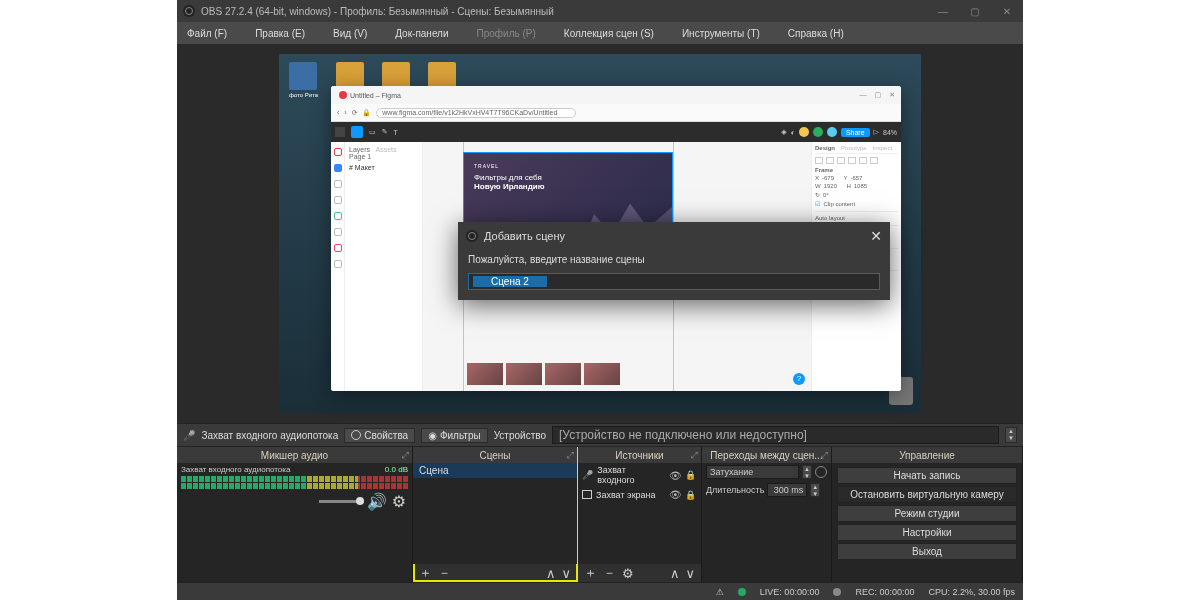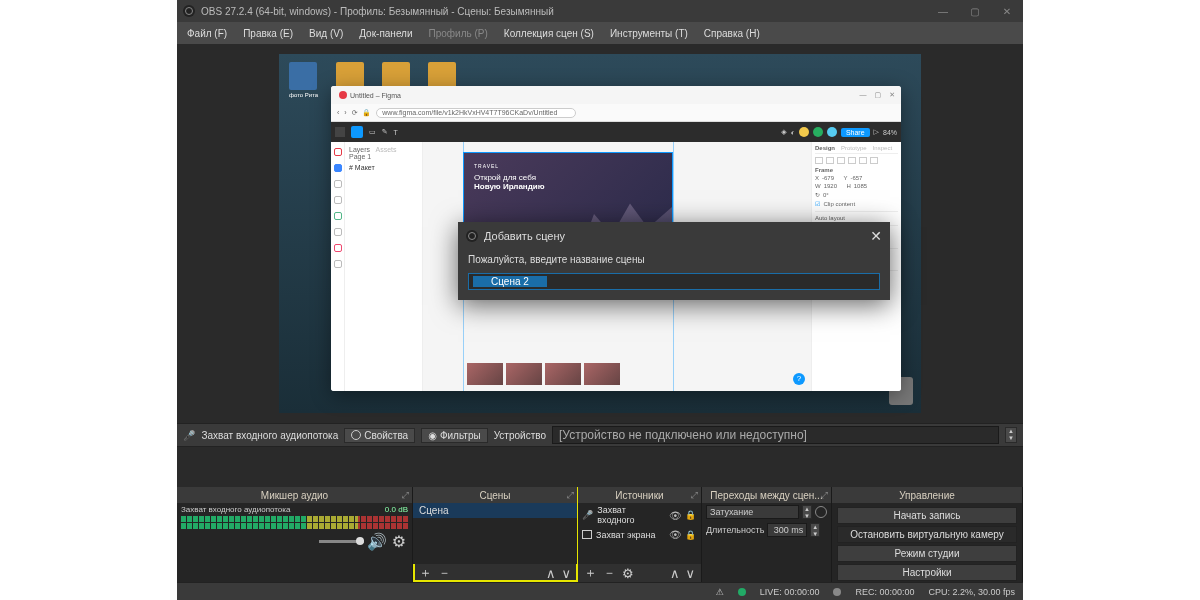--- a/index.html
+++ b/index.html
@@ -4,21 +4,21 @@
 <style>
   * { box-sizing: border-box; margin: 0; padding: 0; font-family: "Segoe UI", Arial, sans-serif; }
   body { background: #fff; width: 1200px; height: 600px; overflow: hidden; position: relative; }
   .app { position: absolute; left: 177px; top: 0; width: 846px; height: 600px; background: #3a3a3a; display: flex; flex-direction: column; }
   .titlebar { height: 22px; background: #3a3a3a; display: flex; align-items: center; color: #bbb; font-size: 10px; }
   .titlebar-icon { width: 12px; height: 12px; border-radius: 50%; background: #222; margin: 0 6px; position: relative; }
   .titlebar-icon::after { content: ""; position: absolute; width: 6px; height: 6px; border: 1px solid #888; border-radius: 50%; left: 2px; top: 2px; }
   .titlebar-title { flex: 1; }
   .win-btns { display: flex; }
   .win-btn { width: 32px; height: 22px; display: flex; align-items: center; justify-content: center; color: #888; font-size: 10px; }
-  .menubar { height: 22px; background: #4a4a4a; display: flex; align-items: center; padding: 0 4px; font-size: 10px; color: #ddd; gap: 4px; }
+  .menubar { height: 22px; background: #4a4a4a; display: flex; align-items: center; padding: 0 4px; font-size: 10px; color: #ddd; gap: 16px; }
   .menubar .menu-item { padding: 2px 6px; cursor: default; }
   .menubar .menu-item.dim { color: #888; }
   .preview { flex: 1; background: #2a2a2a; position: relative; overflow: hidden; min-height: 0; }
   .preview-inner { position: absolute; left: 102px; top: 10px; right: 102px; bottom: 10px; background: linear-gradient(180deg,#2d4a5a,#1a2e38); }
   .desktop-icons { position: absolute; top: 8px; left: 10px; display: flex; gap: 18px; }
   .dicon { width: 28px; height: 28px; background: #d8a038; border-radius: 2px; }
   .dicon.blue { background: #3a6ea5; }
   .dicon-label { font-size: 6px; color: #fff; text-align: center; margin-top: 2px; }
   .trash { position: absolute; bottom: 8px; right: 8px; width: 24px; height: 28px; background: #777; border-radius: 3px; }
   .browser { position: absolute; left: 52px; top: 32px; right: 20px; bottom: 22px; background: #fff; border-radius: 3px; box-shadow: 0 4px 20px rgba(0,0,0,.4); display: flex; flex-direction: column; overflow: hidden; }
@@ -71,21 +71,21 @@
   .dlg-btn { background: #555; border: 1px solid #333; color: #ddd; font-size: 10px; padding: 2px 18px; }
   
   .ctx-toolbar { height: 24px; background: #3a3a3a; display: flex; align-items: center; color: #ddd; font-size: 10px; padding: 0 6px; gap: 6px; border-top: 1px solid #222; border-bottom: 1px solid #222; }
   .ctx-btn { display: flex; align-items: center; gap: 3px; background: #4a4a4a; border: 1px solid #2a2a2a; padding: 1px 6px; }
   .gear-ic { width: 10px; height: 10px; border: 1px solid #ccc; border-radius: 50%; }
   .device-readout { flex: 1; background: #2a2a2a; border: 1px solid #1a1a1a; padding: 1px 6px; color: #aaa; font-size: 12px; }
   .vspin { width: 12px; height: 16px; background: #4a4a4a; border: 1px solid #2a2a2a; display: flex; flex-direction: column; }
   .vspin div { flex: 1; text-align: center; font-size: 6px; line-height: 7px; color: #ccc; }
   
   .docks { display: flex; background: #2a2a2a; height: 135px; }
-  .dock { display: flex; flex-direction: column; border-right: 1px solid #1a1a1a; margin-top: 40px; }
+  .dock { display: flex; flex-direction: column; border-right: 1px solid #1a1a1a; }
   .dock-head { height: 16px; background: #3a3a3a; color: #d8d0c0; font-size: 10px; display: flex; align-items: center; justify-content: center; position: relative; }
   .dock-pop { position: absolute; right: 3px; font-size: 9px; color: #999; }
   .dock-body { flex: 1; background: #252525; position: relative; overflow: hidden; }
   .dock-footer { height: 18px; background: #303030; display: flex; align-items: center; gap: 6px; padding: 0 6px; color: #ccc; font-size: 13px; }
   .d-mixer { width: 236px; }
   .mixer-label { font-size: 8px; color: #ccc; padding: 2px 4px; display: flex; }
   .mixer-db { margin-left: auto; color: #8fa; }
   .meter { height: 6px; margin: 0 4px; background: linear-gradient(90deg,#2a6 0%,#2a6 55%,#aa3 55%,#aa3 78%,#a33 78%,#a33 100%); position: relative; }
   .meter::after { content:""; position:absolute; inset:0; background: repeating-linear-gradient(90deg,transparent 0,transparent 5px,#222 5px,#222 6px); }
   .mixer-ctrl { display: flex; align-items: center; justify-content: flex-end; gap: 4px; padding: 3px 6px; color: #ccc; }
@@ -208,21 +208,21 @@
             <div><span>Layers</span> &nbsp; <span style="color:#bbb">Assets</span> &nbsp;&nbsp; <span>Page 1</span></div>
             <div style="margin-top:4px;color:#333"># <span>Макет</span></div>
           </div>
           <div class="figma-canvas">
             <div class="guide-line" style="left:40px;top:0;bottom:0;width:1px"></div>
             <div class="guide-line" style="left:250px;top:0;bottom:0;width:1px"></div>
             <div class="canvas-frame">
               <div class="hero">
                 <div class="hero-mtn"></div>
                 <div style="font-size:5px;letter-spacing:1px">TRAVEL</div>
-                <div style="margin-top:4px;font-size:8px">Открой для себя</div>
+                <div style="margin-top:4px;font-size:8px">Фильтры для себя</div>
                 <div style="font-size:8px;font-weight:bold">Новую Ирландию</div>
                 <div class="hero-btn"></div>
               </div>
               <div class="size-label">1920 × 1085</div>
             </div>
             <div class="thumbs">
               <div class="thumb"></div>
               <div class="thumb"></div>
               <div class="thumb"></div>
               <div class="thumb"></div>

